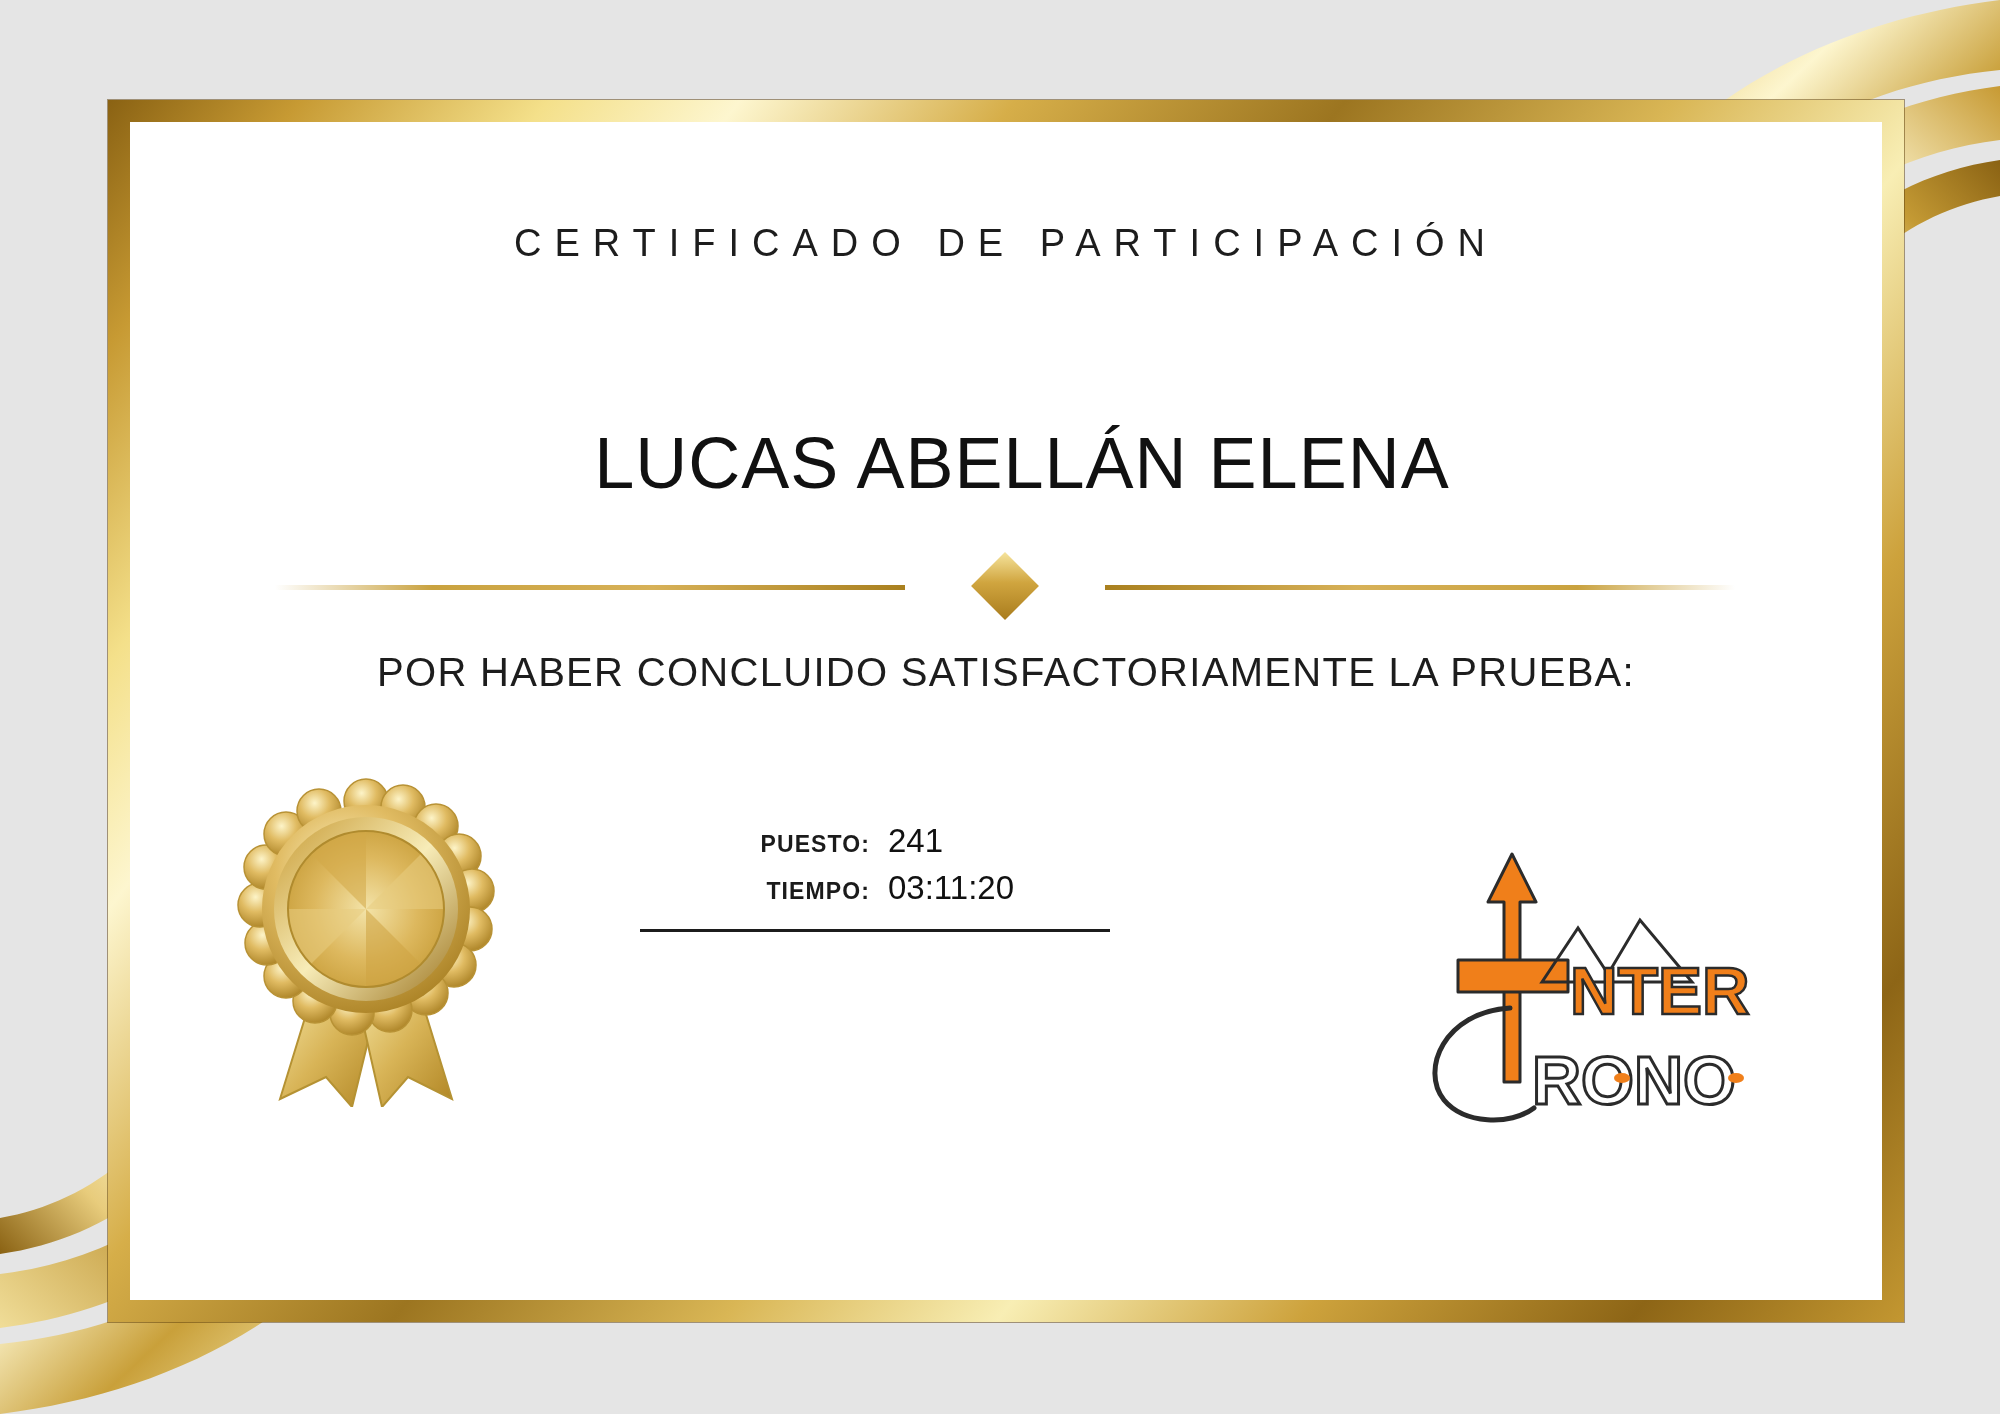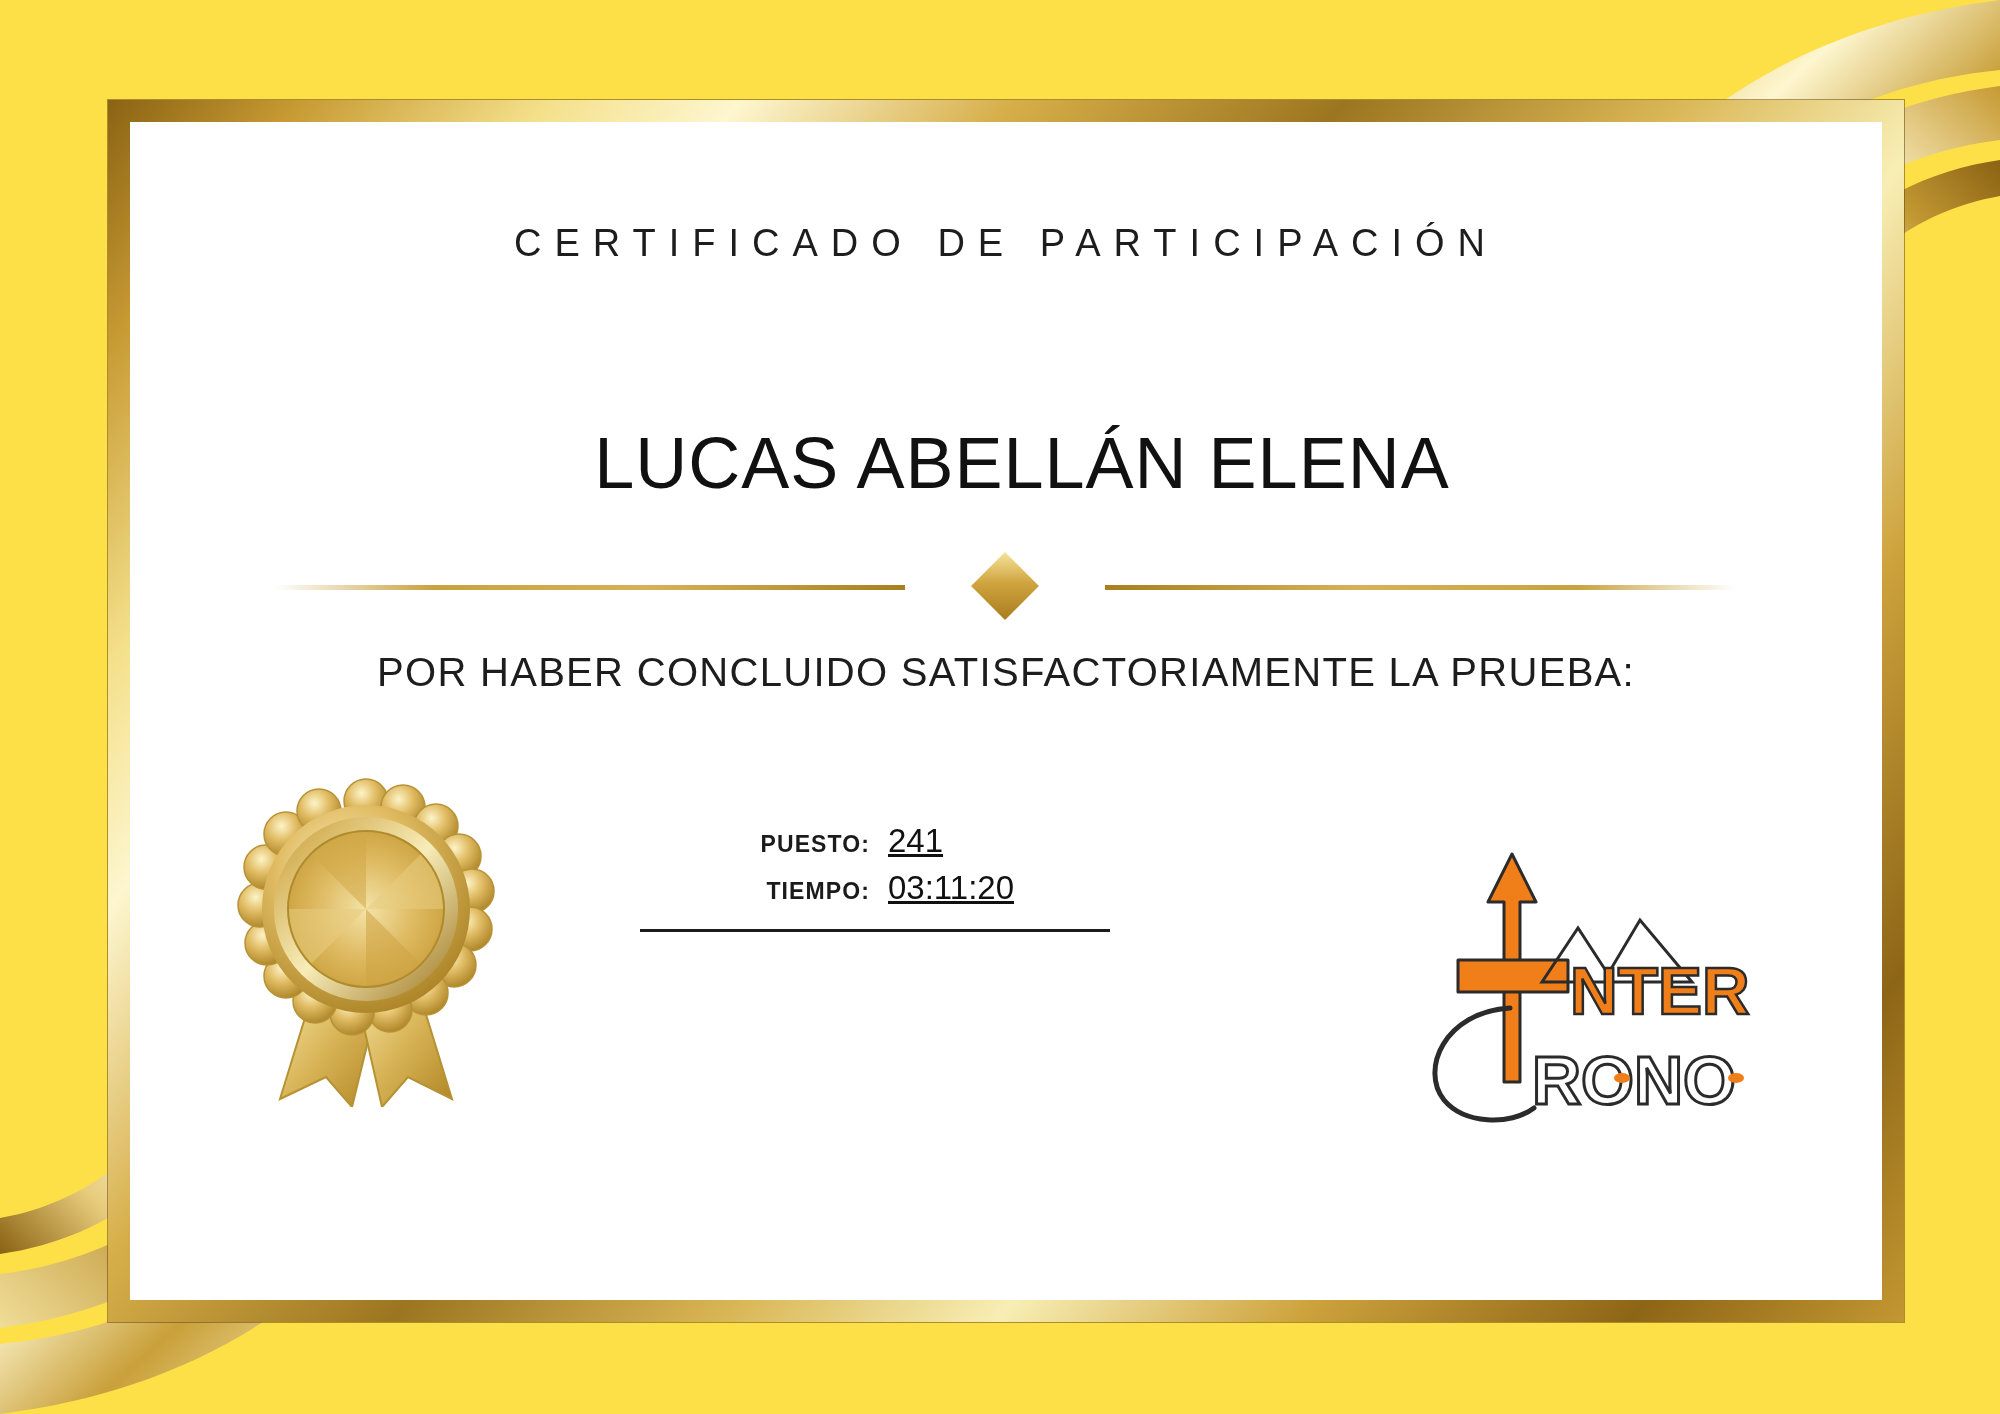--- a/index.html
+++ b/index.html
@@ -11,21 +11,21 @@
     width: 2000px;
     height: 1414px;
     overflow: hidden;
     font-family: "Liberation Sans", sans-serif;
   }
 
   .certificate {
     position: relative;
     width: 2000px;
     height: 1414px;
-    background: #fde047;
+    background: #e5e5e5;
     overflow: hidden;
   }
 
   
   .corner-svg {
     position: absolute;
     pointer-events: none;
   }
   .corner-tr { top: 0; right: 0; }
   .corner-bl { bottom: 0; left: 0; }
@@ -160,21 +160,20 @@
     text-align: right;
     font-size: 23px;
     letter-spacing: 1.1px;
     color: #1b1b1b;
     font-weight: bold;
   }
   .result-value {
     padding-left: 18px;
     font-size: 33px;
     color: #111111;
-    text-decoration: underline;
   }
   .result-underline {
     margin-top: 22px;
     margin-left: 80px;
     width: 470px;
     height: 3px;
     background: #1c1c1c;
   }
 
   

